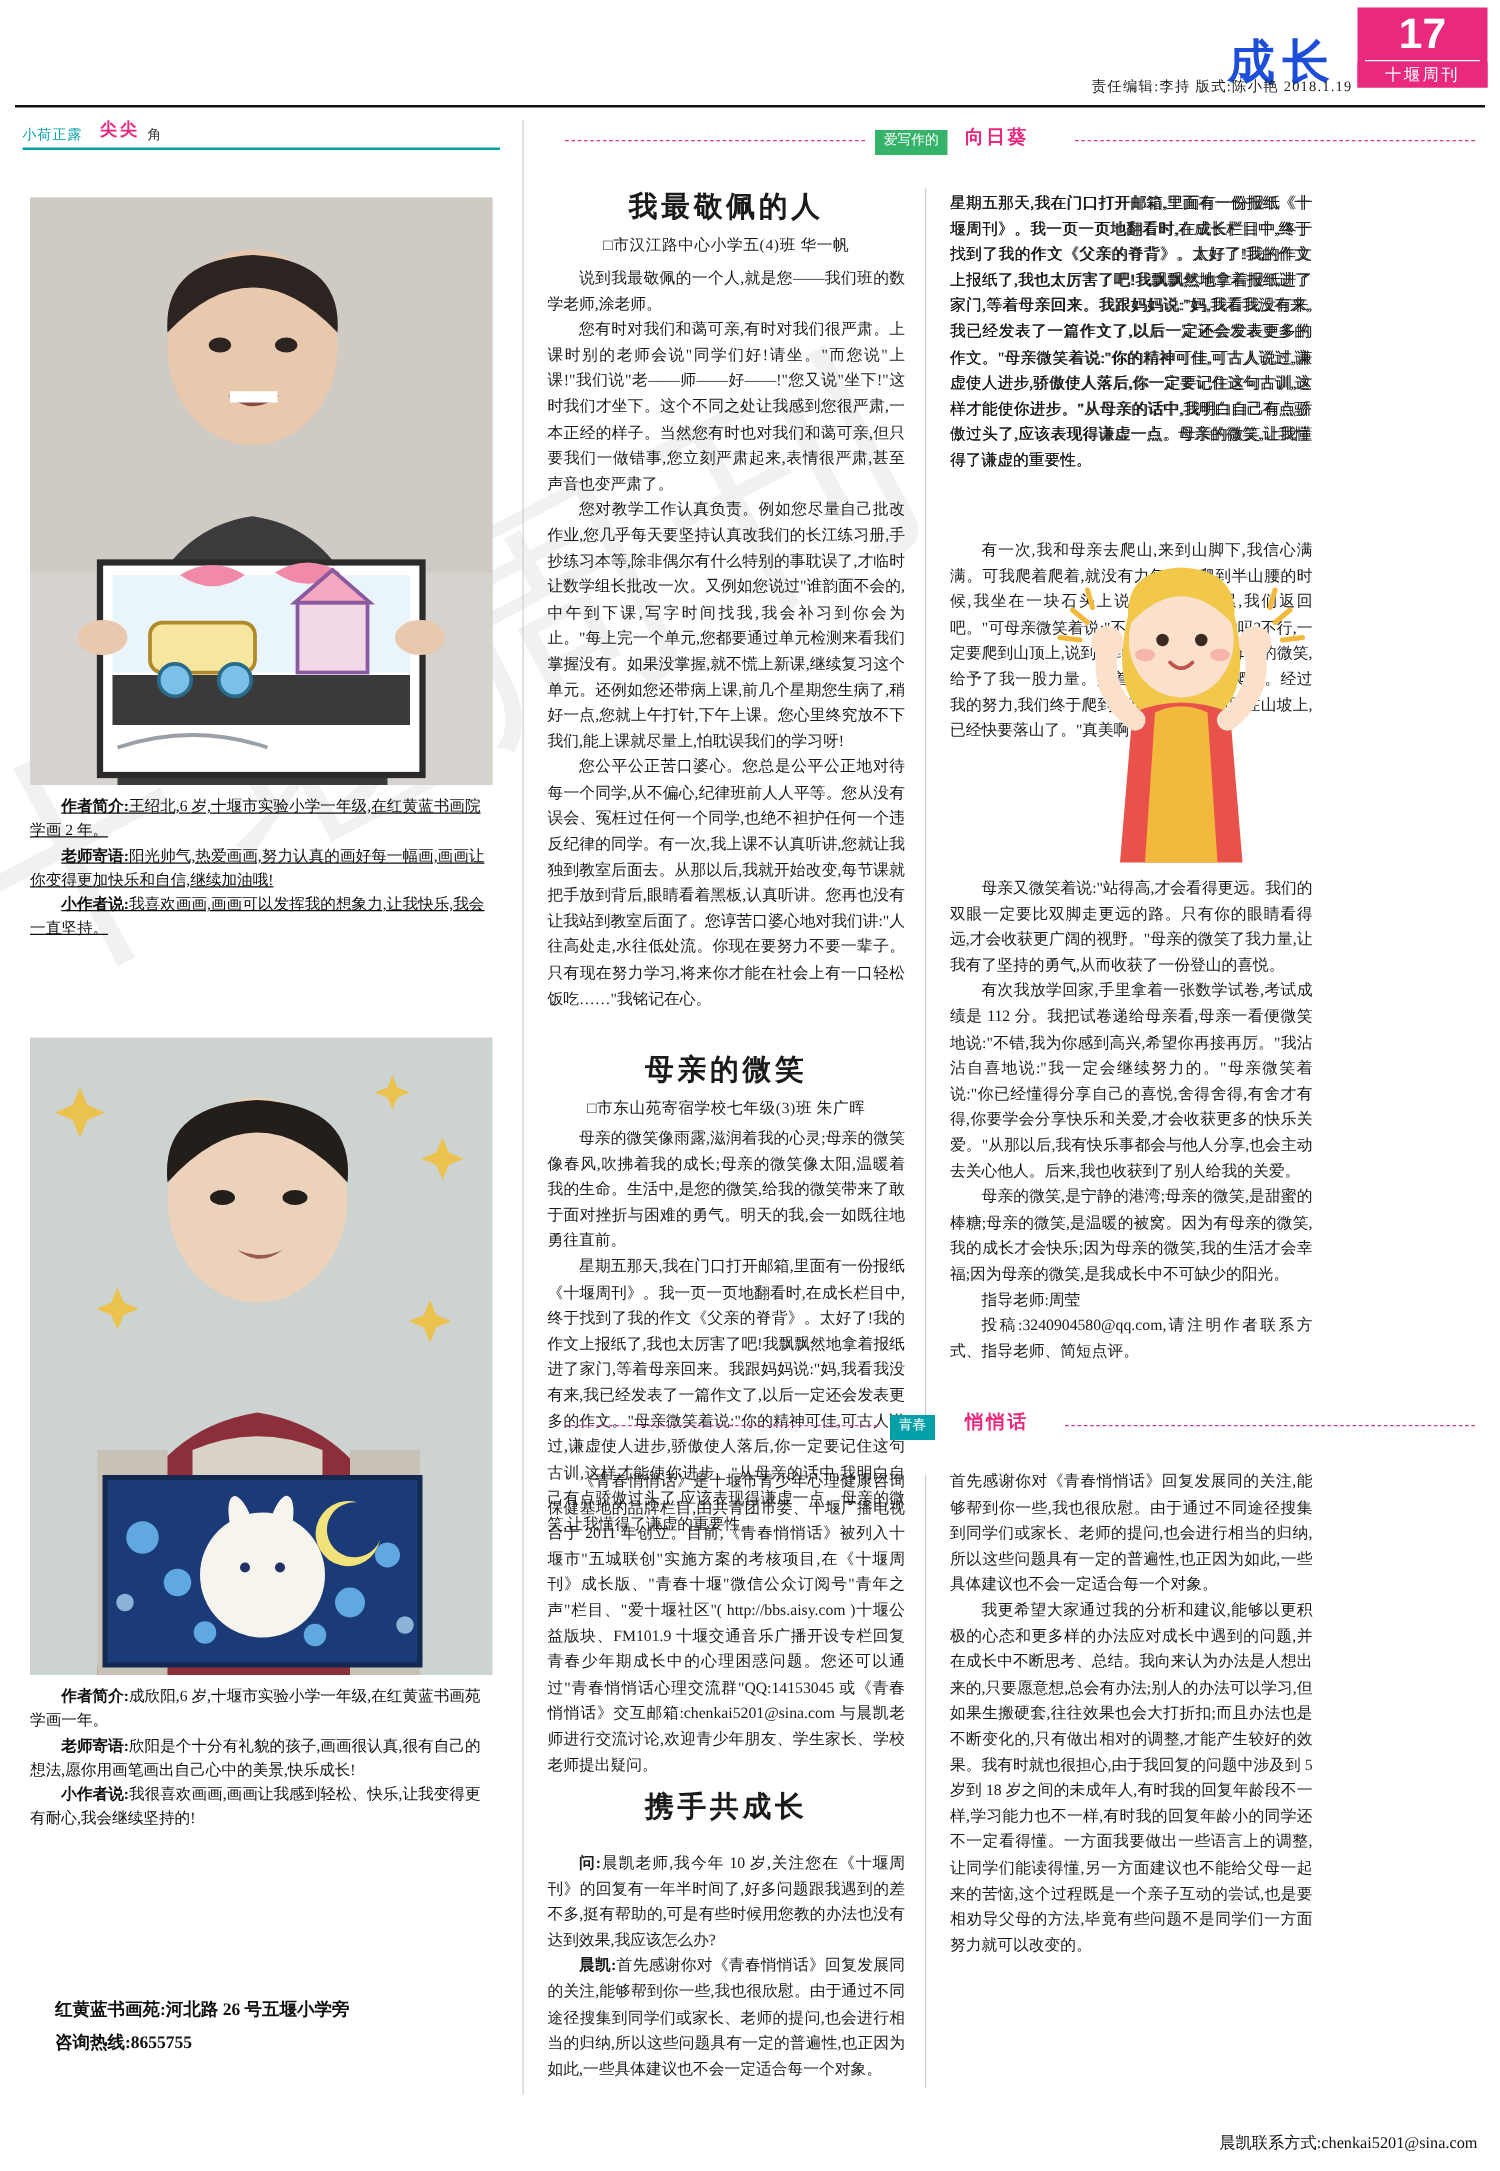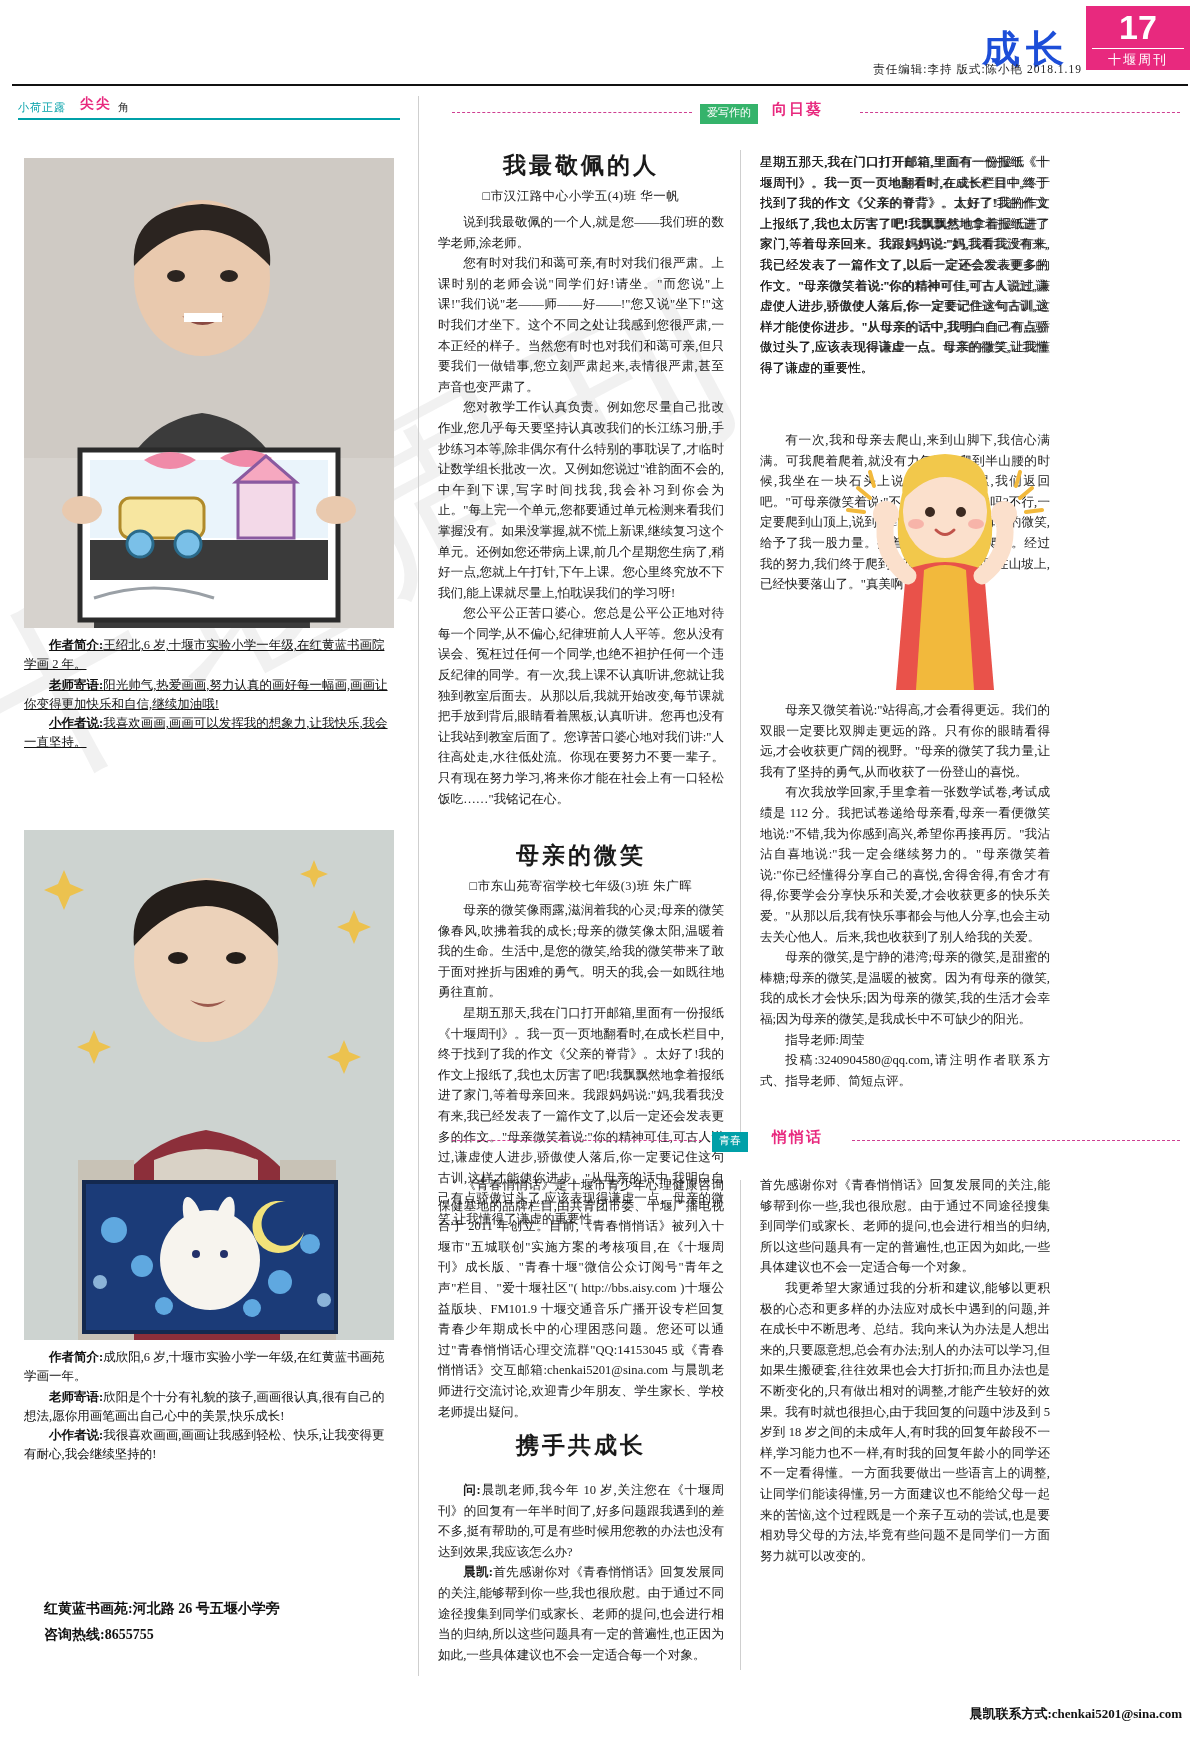--- a/index.html
+++ b/index.html
@@ -46,21 +46,21 @@
   .chip-teal{background:#00a0a8;}
 
   .sun-label{position:absolute;font-size:15px;font-weight:bold;color:#e8297e;letter-spacing:2px;}
 
   .watermark{position:absolute;left:120px;top:330px;width:980px;height:1100px;
      font-family:"Liberation Sans",sans-serif;font-size:190px;color:rgba(120,120,120,0.10);
      transform:rotate(-28deg);letter-spacing:24px;pointer-events:none;}
 
   .illus{position:absolute;}
 
-  .footer-right{position:absolute;right:18px;bottom:14px;font-size:13px;font-weight:bold;color:#111;text-align:center;}
+  .footer-right{position:absolute;right:18px;bottom:14px;font-size:13px;font-weight:normal;color:#111;text-align:center;}
   .dashline{position:absolute;border-top:1px dashed #cf3f92;height:0;}
 </style>
 </head>
 <body>
 
 <div class="page">
 
   <div class="watermark">十堰周刊</div>
 
   <div class="masthead">

